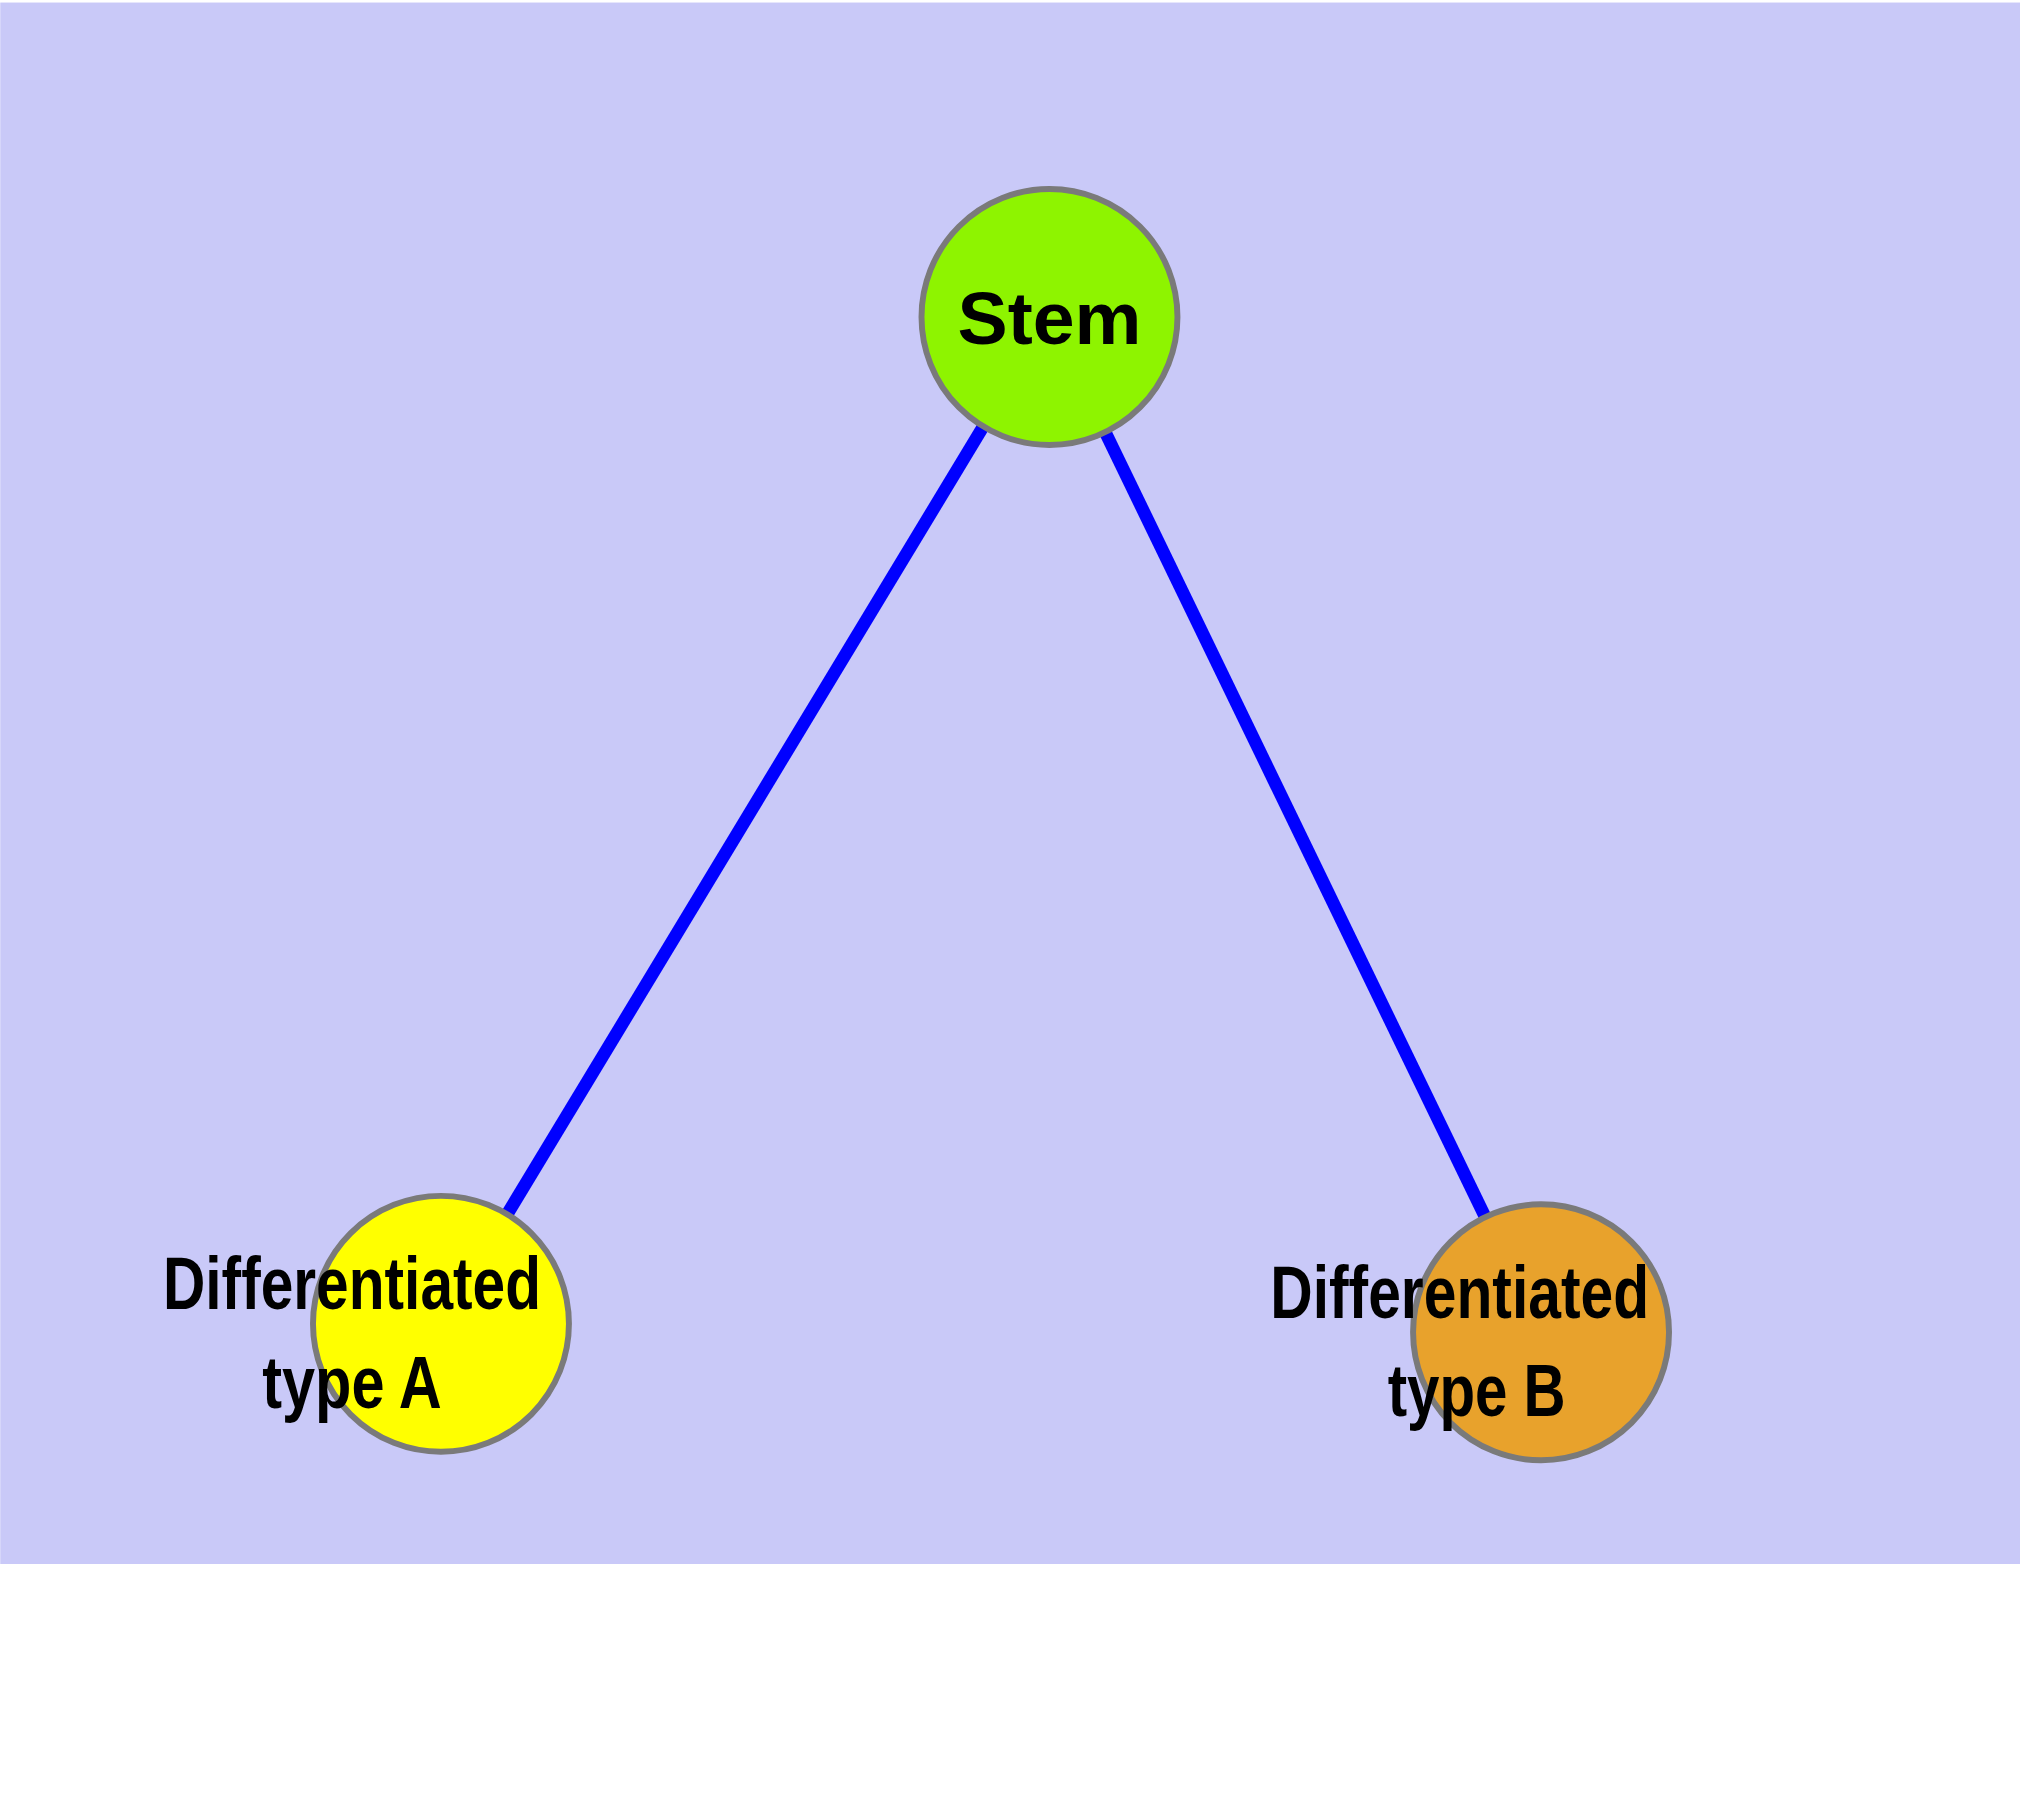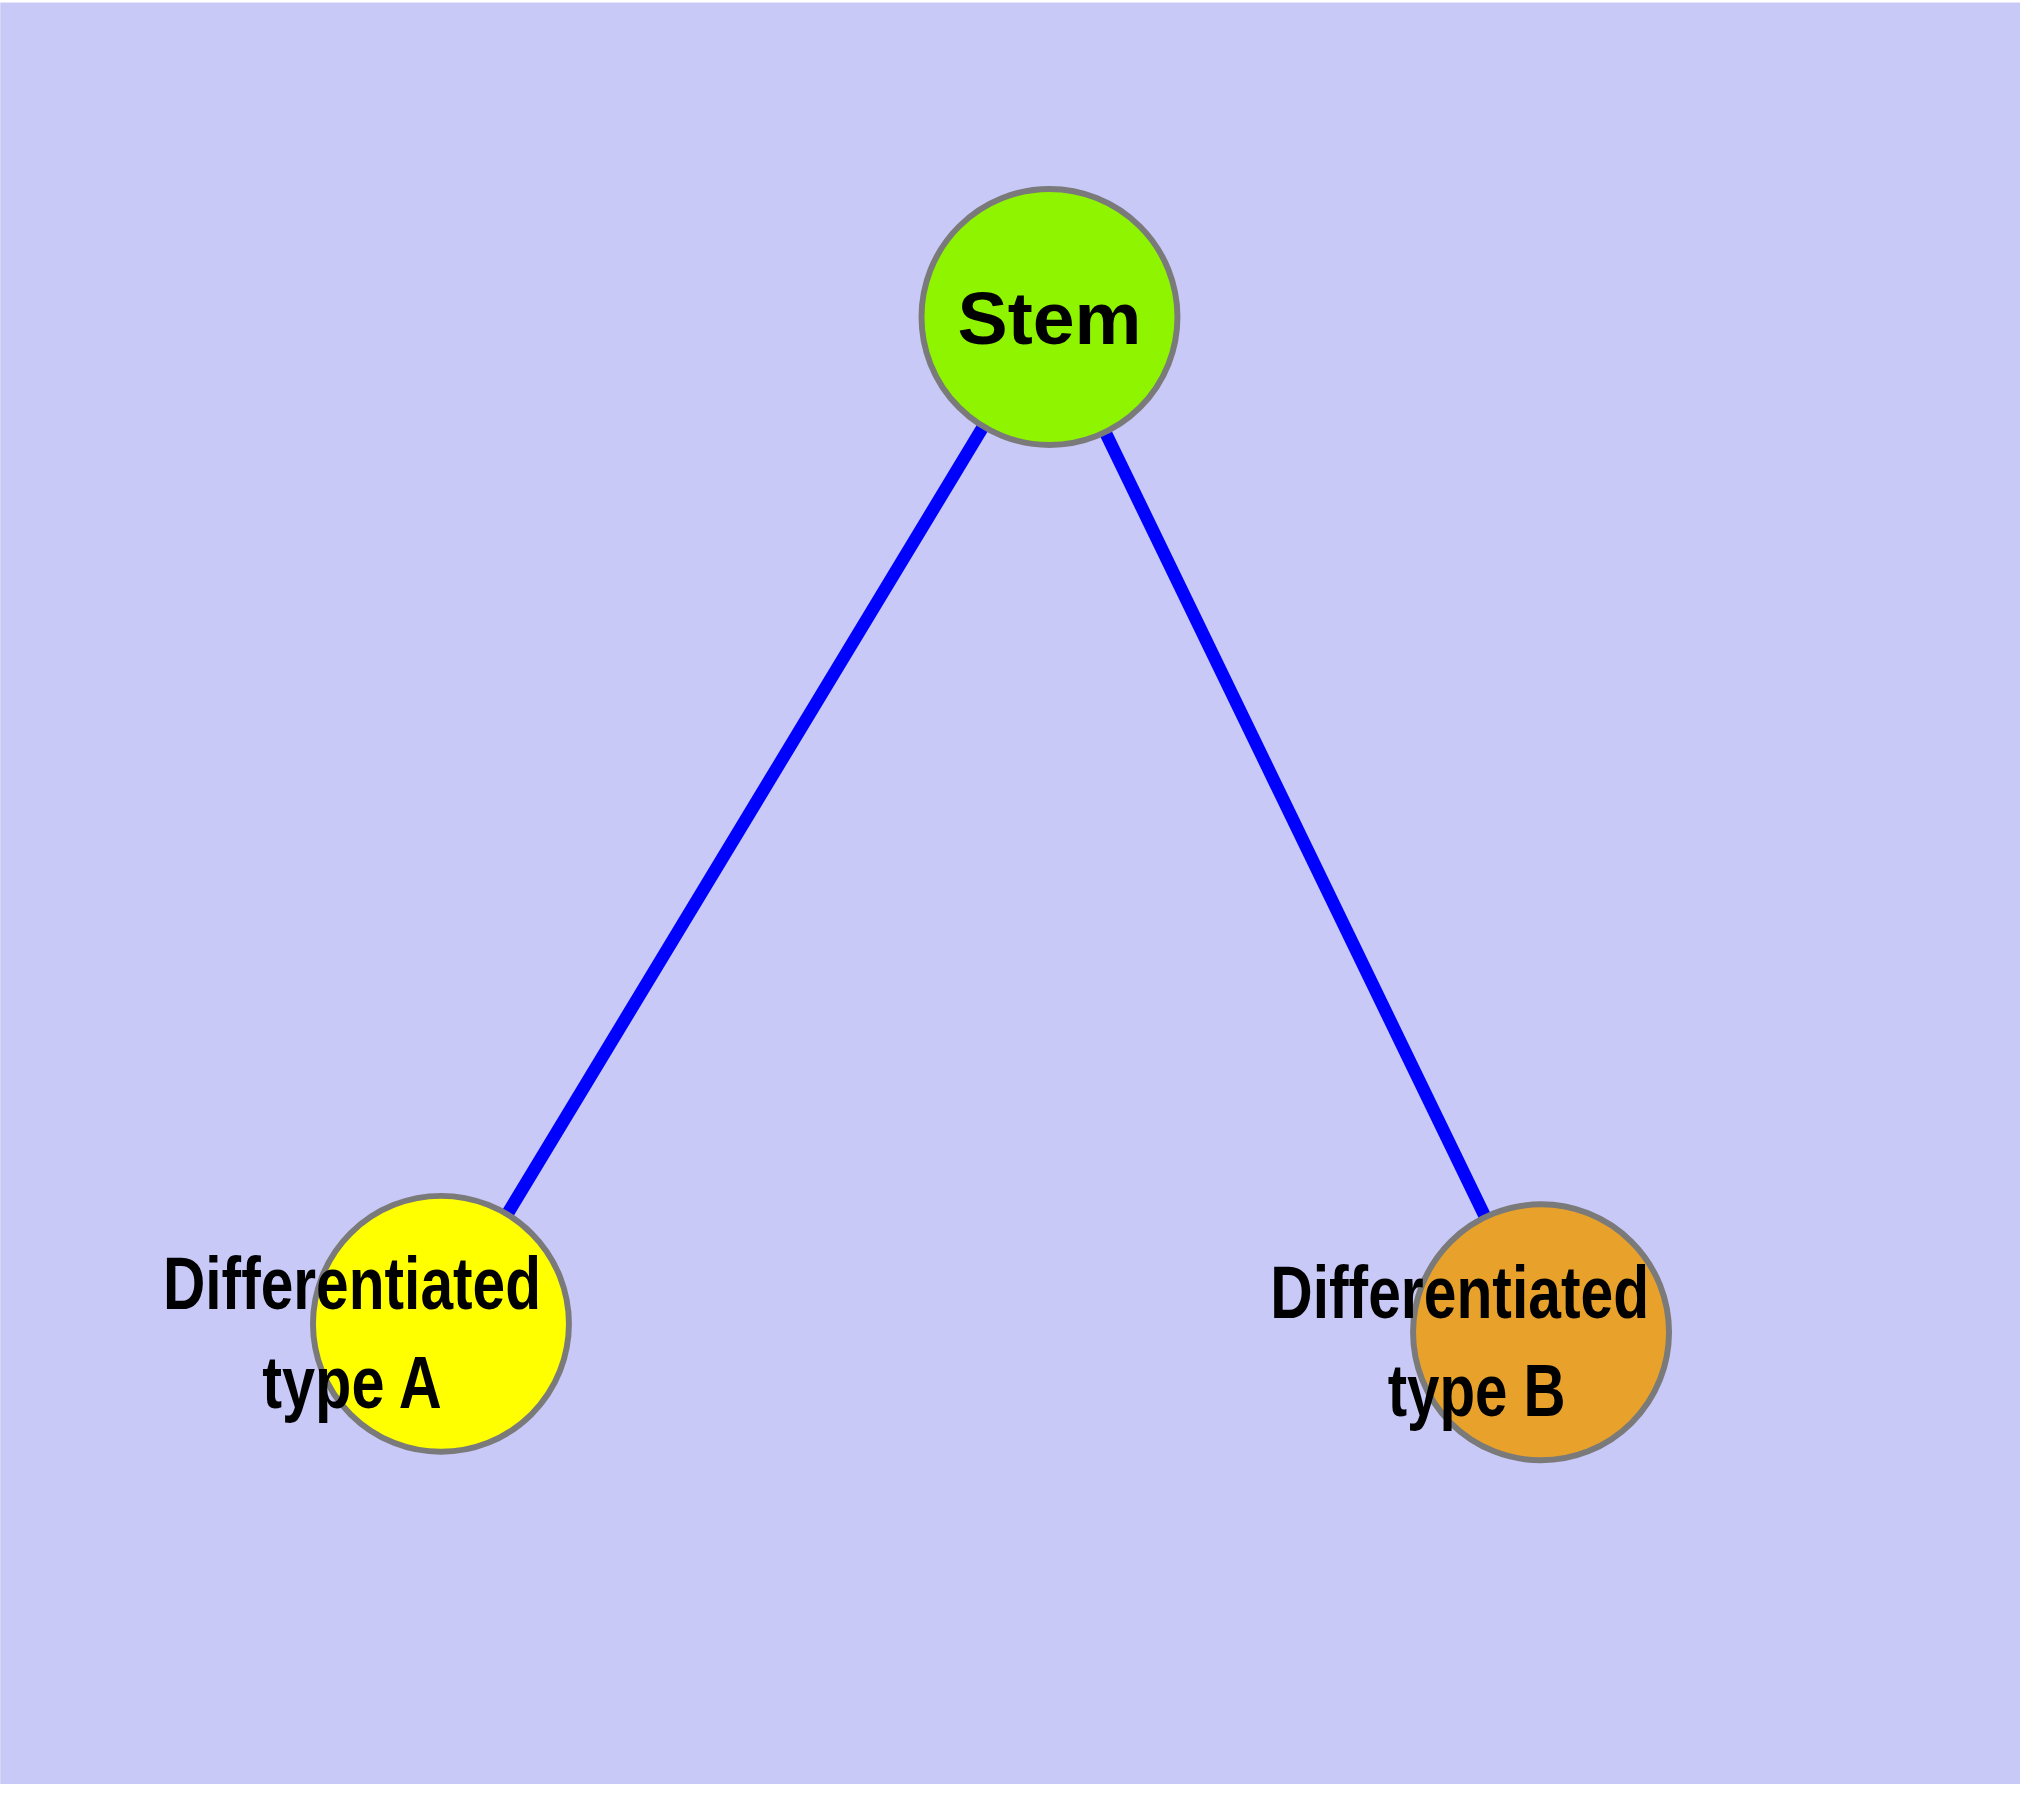--- a/index.html
+++ b/index.html
@@ -2,21 +2,21 @@
 <html style="font-size:13.6px"><head>
 <meta charset="utf-8">
 <style>
   html, body {
     margin: 0;
     padding: 0;
     background: #ffffff;
   }
   .stage {
     width: 2021px;
-    height: 1784px;
+    height: 1564px;
     position: relative;
   }
   svg {
     display: block;
     width: 2021px;
     height: 1812px;
   }
   .node-label {
     font-family: "Liberation Sans", sans-serif;
     font-weight: bold;

